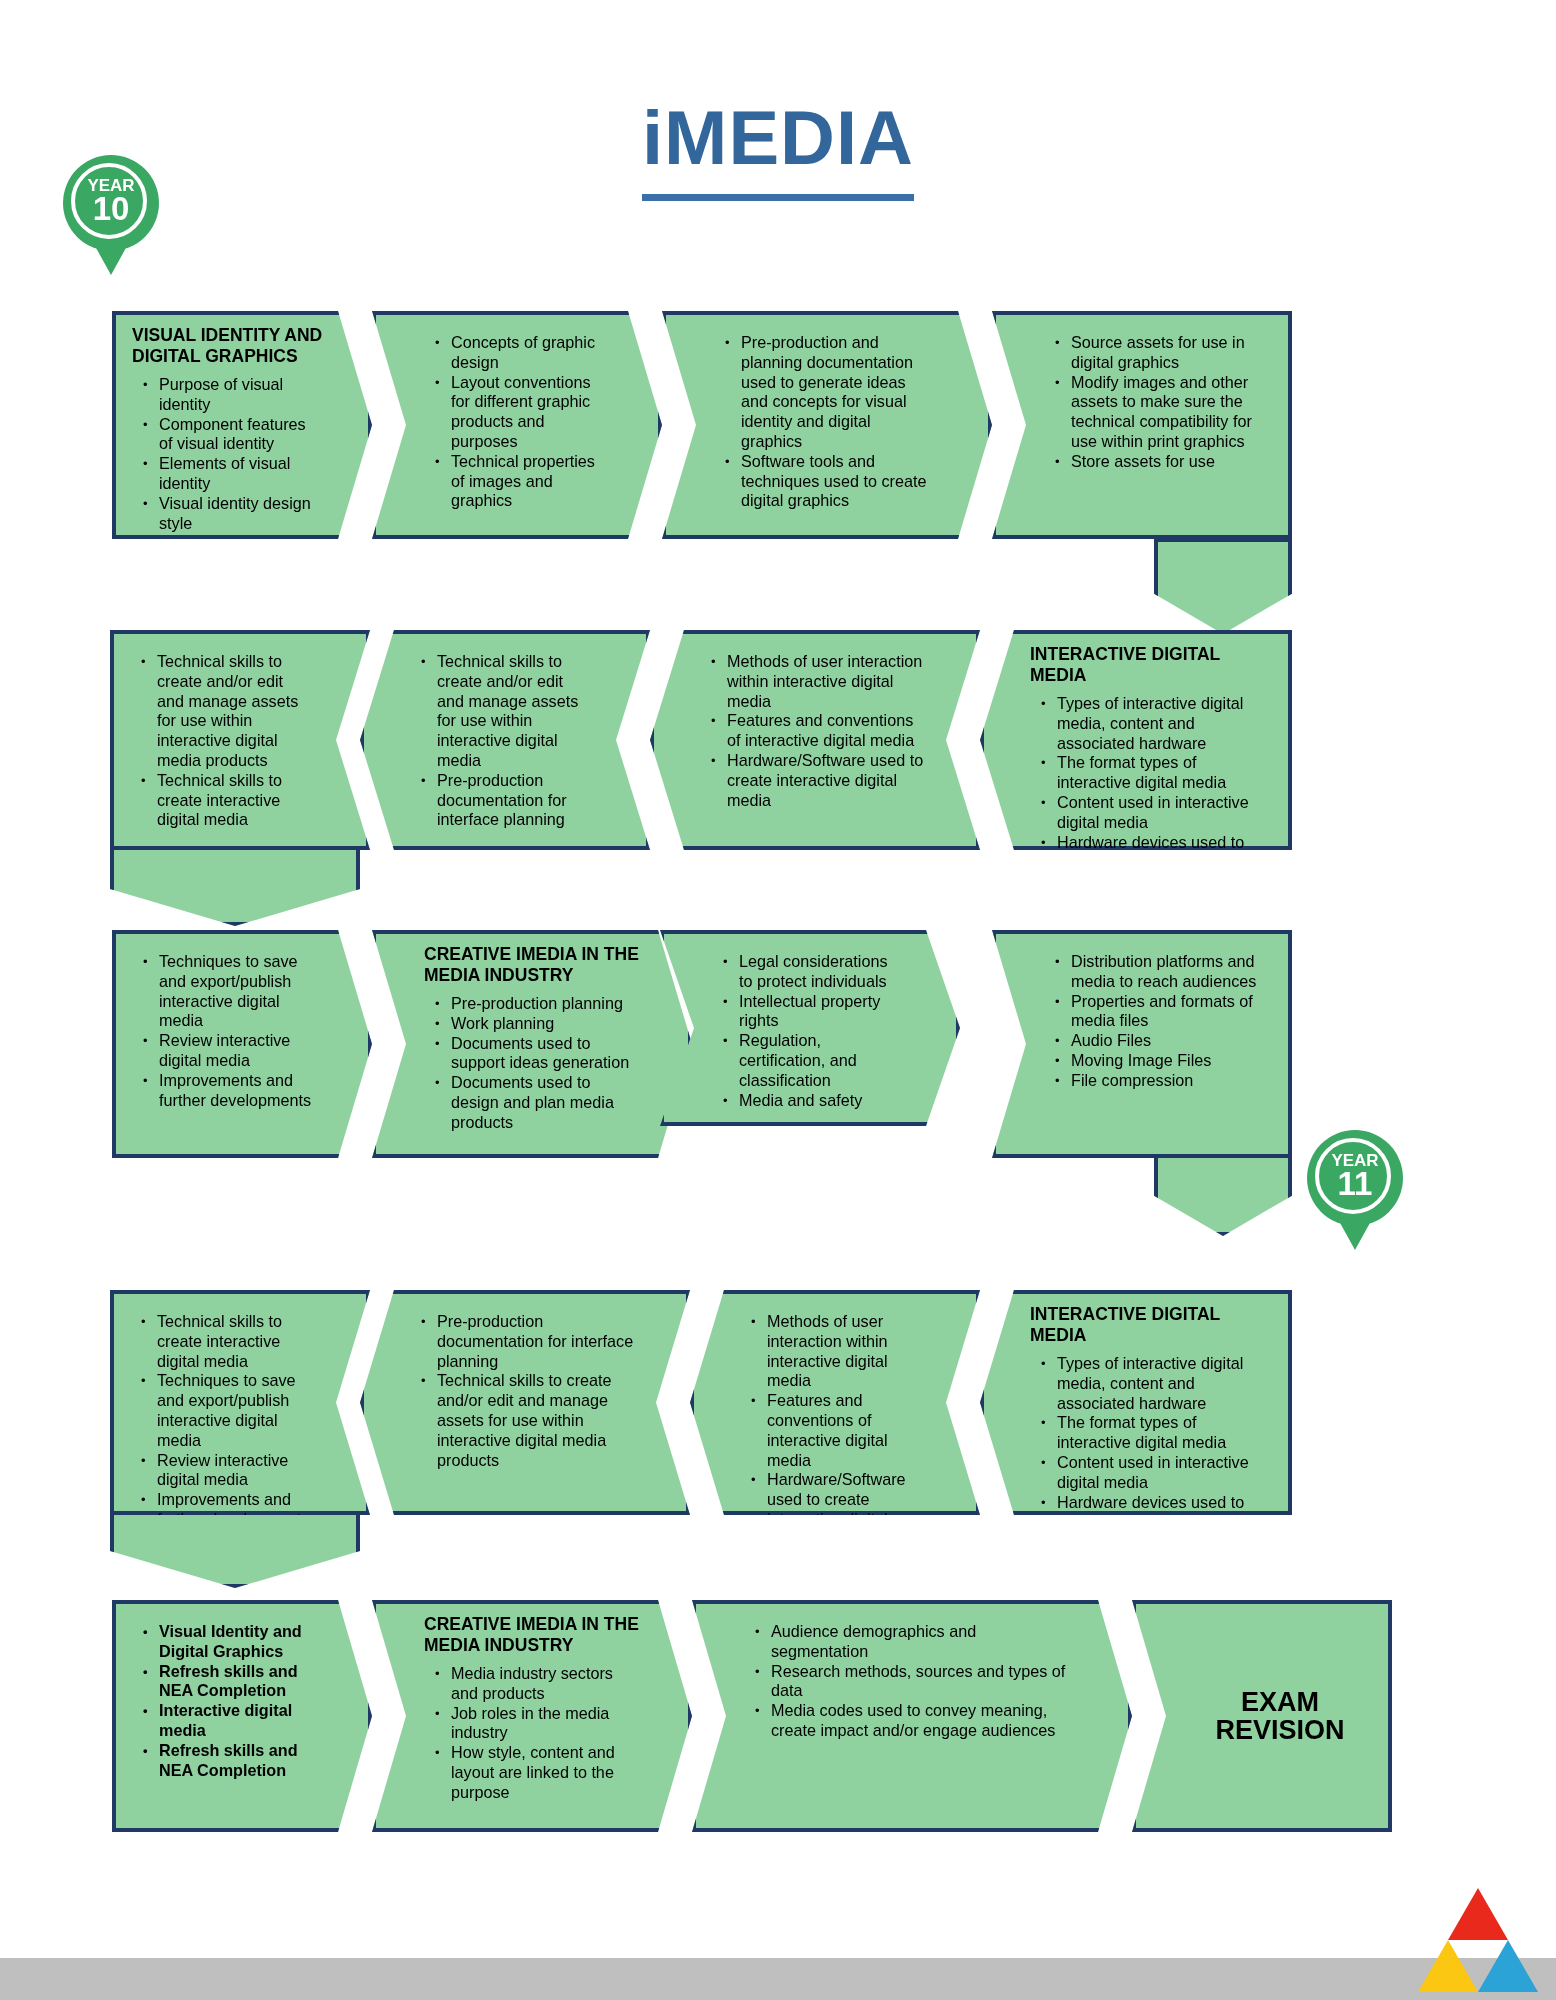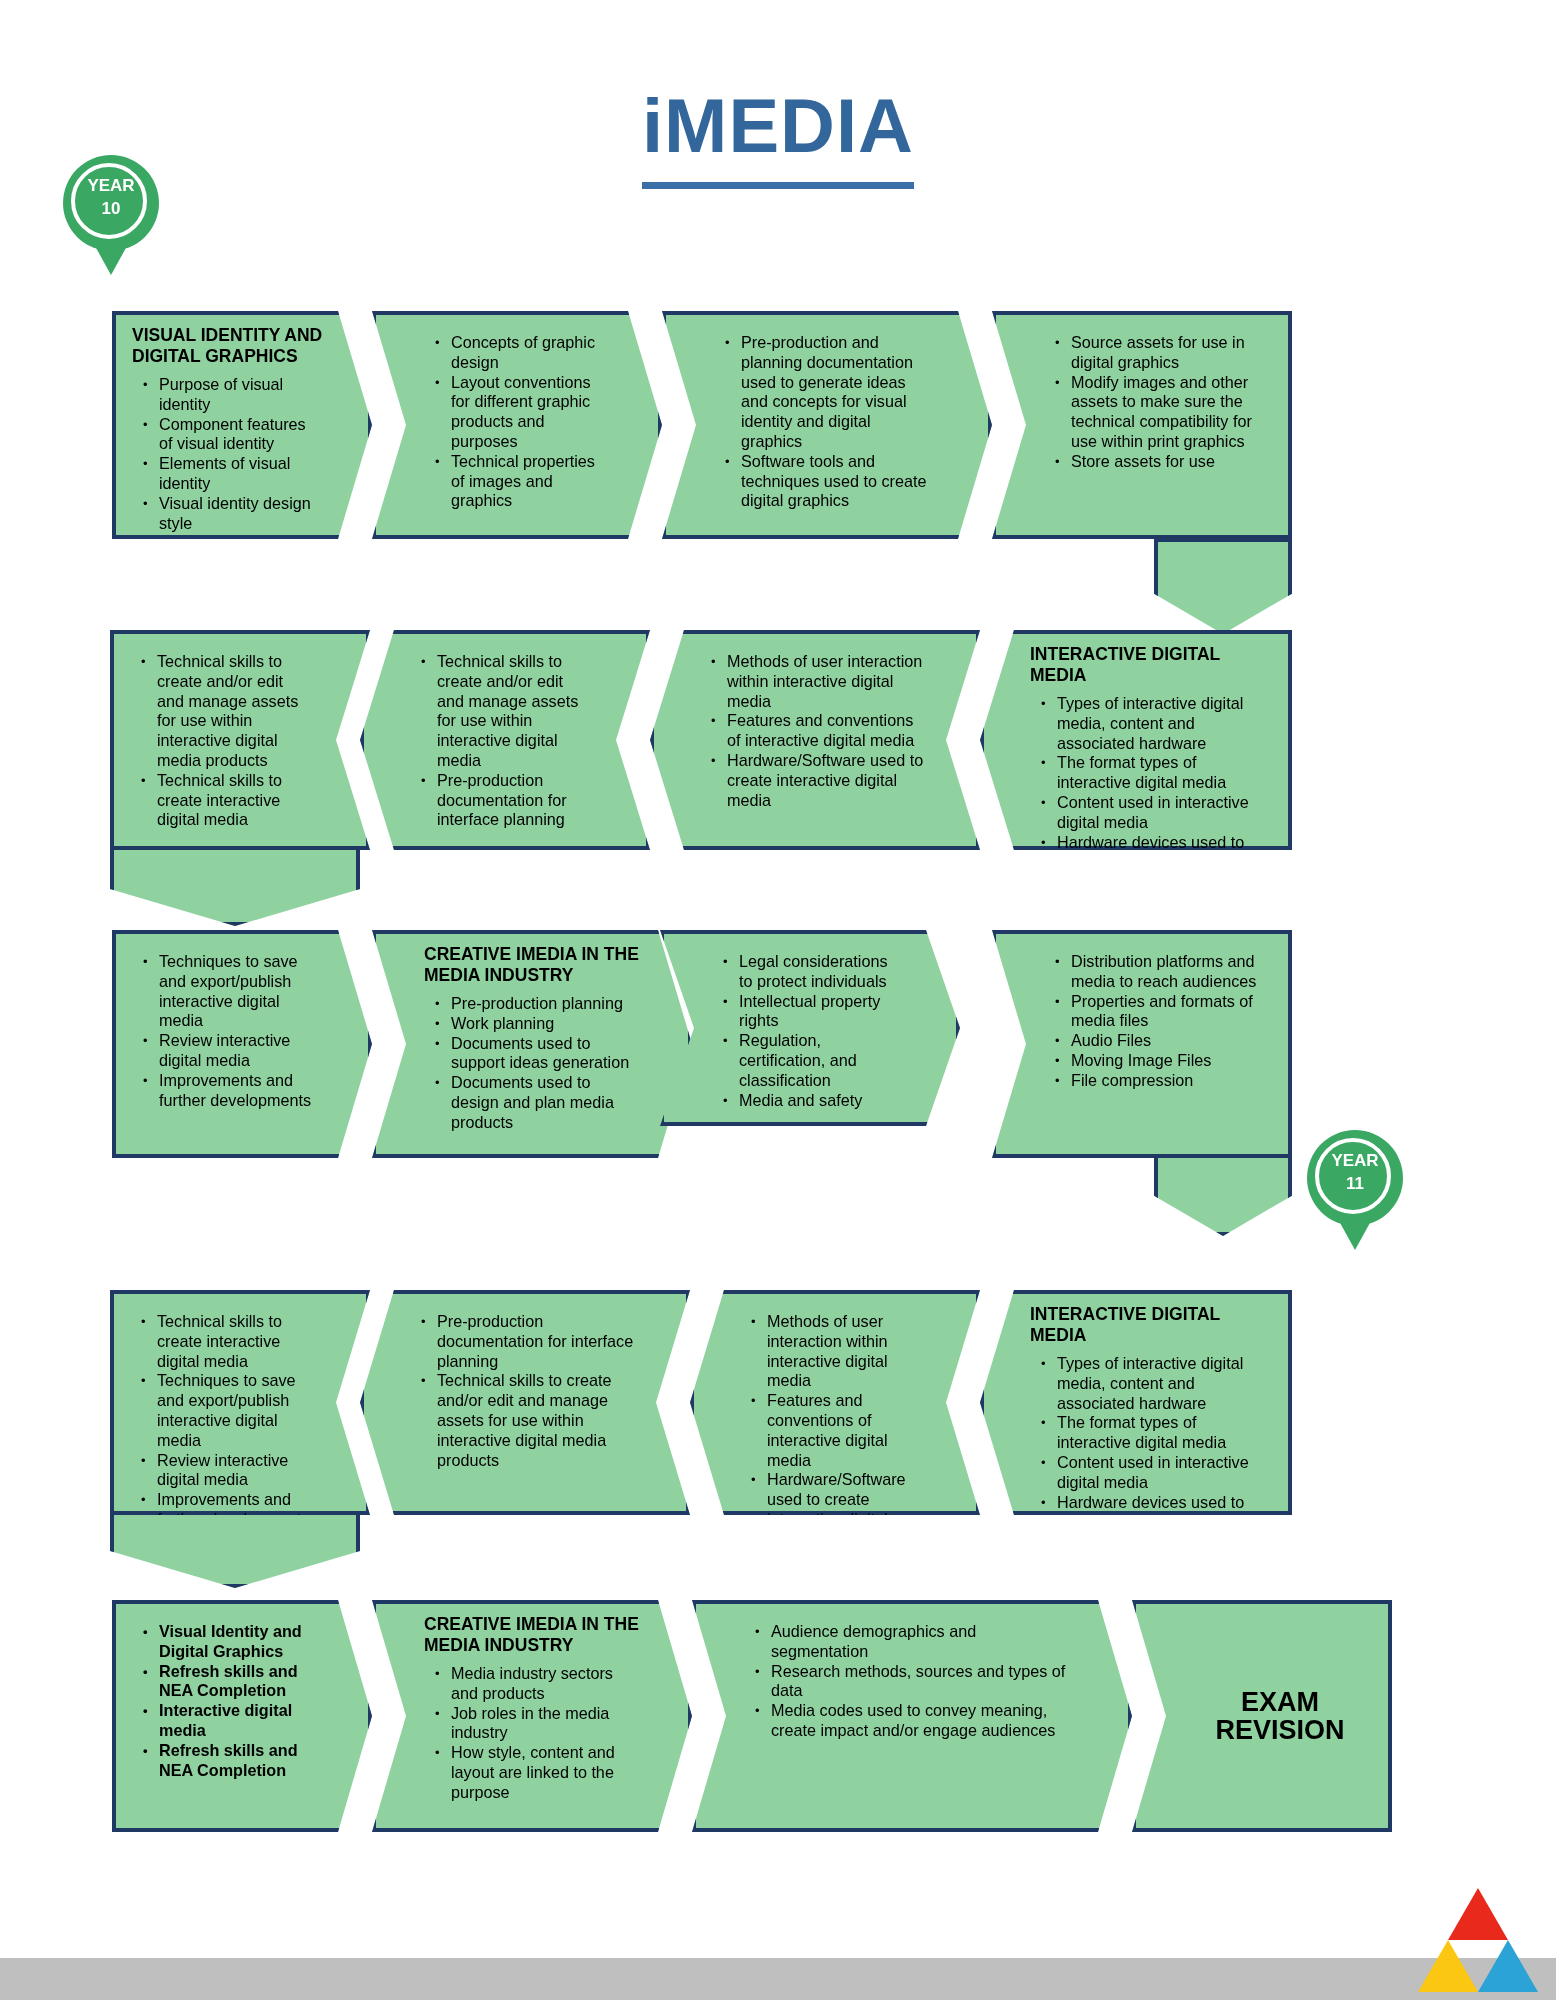--- a/index.html
+++ b/index.html
@@ -5,21 +5,21 @@
   html,body{margin:0;padding:0;}
   body{
     width:1556px;height:2000px;
     background:#ffffff;
     font-family:"Liberation Sans", sans-serif;
     position:relative;
     overflow:hidden;
   }
   
   #page-title-wrap{
-    position:absolute; left:0; top:88px; width:1556px; text-align:center;
+    position:absolute; left:0; top:100px; width:1556px; text-align:center;
   }
   #page-title{
     display:inline-block;
     font-size:76px; font-weight:bold; color:#33679c;
     letter-spacing:1px; line-height:1;
     padding-bottom:18px;
     border-bottom:7px solid #3a6fa8;
   }
   #page-title .lead{font-size:76px;}
 
@@ -36,21 +36,21 @@
   .year-pin .tail{
     position:absolute;left:16px;top:62px;width:64px;height:58px;
     background:#3aa763;
     clip-path:polygon(0% 0%, 100% 0%, 50% 100%);
   }
   .year-pin .txt{
     position:absolute;left:0;top:20px;width:96px;text-align:center;
     color:#ffffff;font-weight:bold;font-size:17px;line-height:21px;
     z-index:3;
   }
-  .year-pin .txt .num{display:block;font-size:17px;line-height:26px;}
+  .year-pin .txt .num{display:block;font-size:33px;line-height:26px;}
   #year-pin-10{left:63px;top:155px;}
   #year-pin-11{left:1307px;top:1130px;}
 
   
   .row{position:absolute;}
   .chev{
     position:absolute;
     background:#8fd2a0;
     border:4px solid #1f3864;
     box-sizing:border-box;

